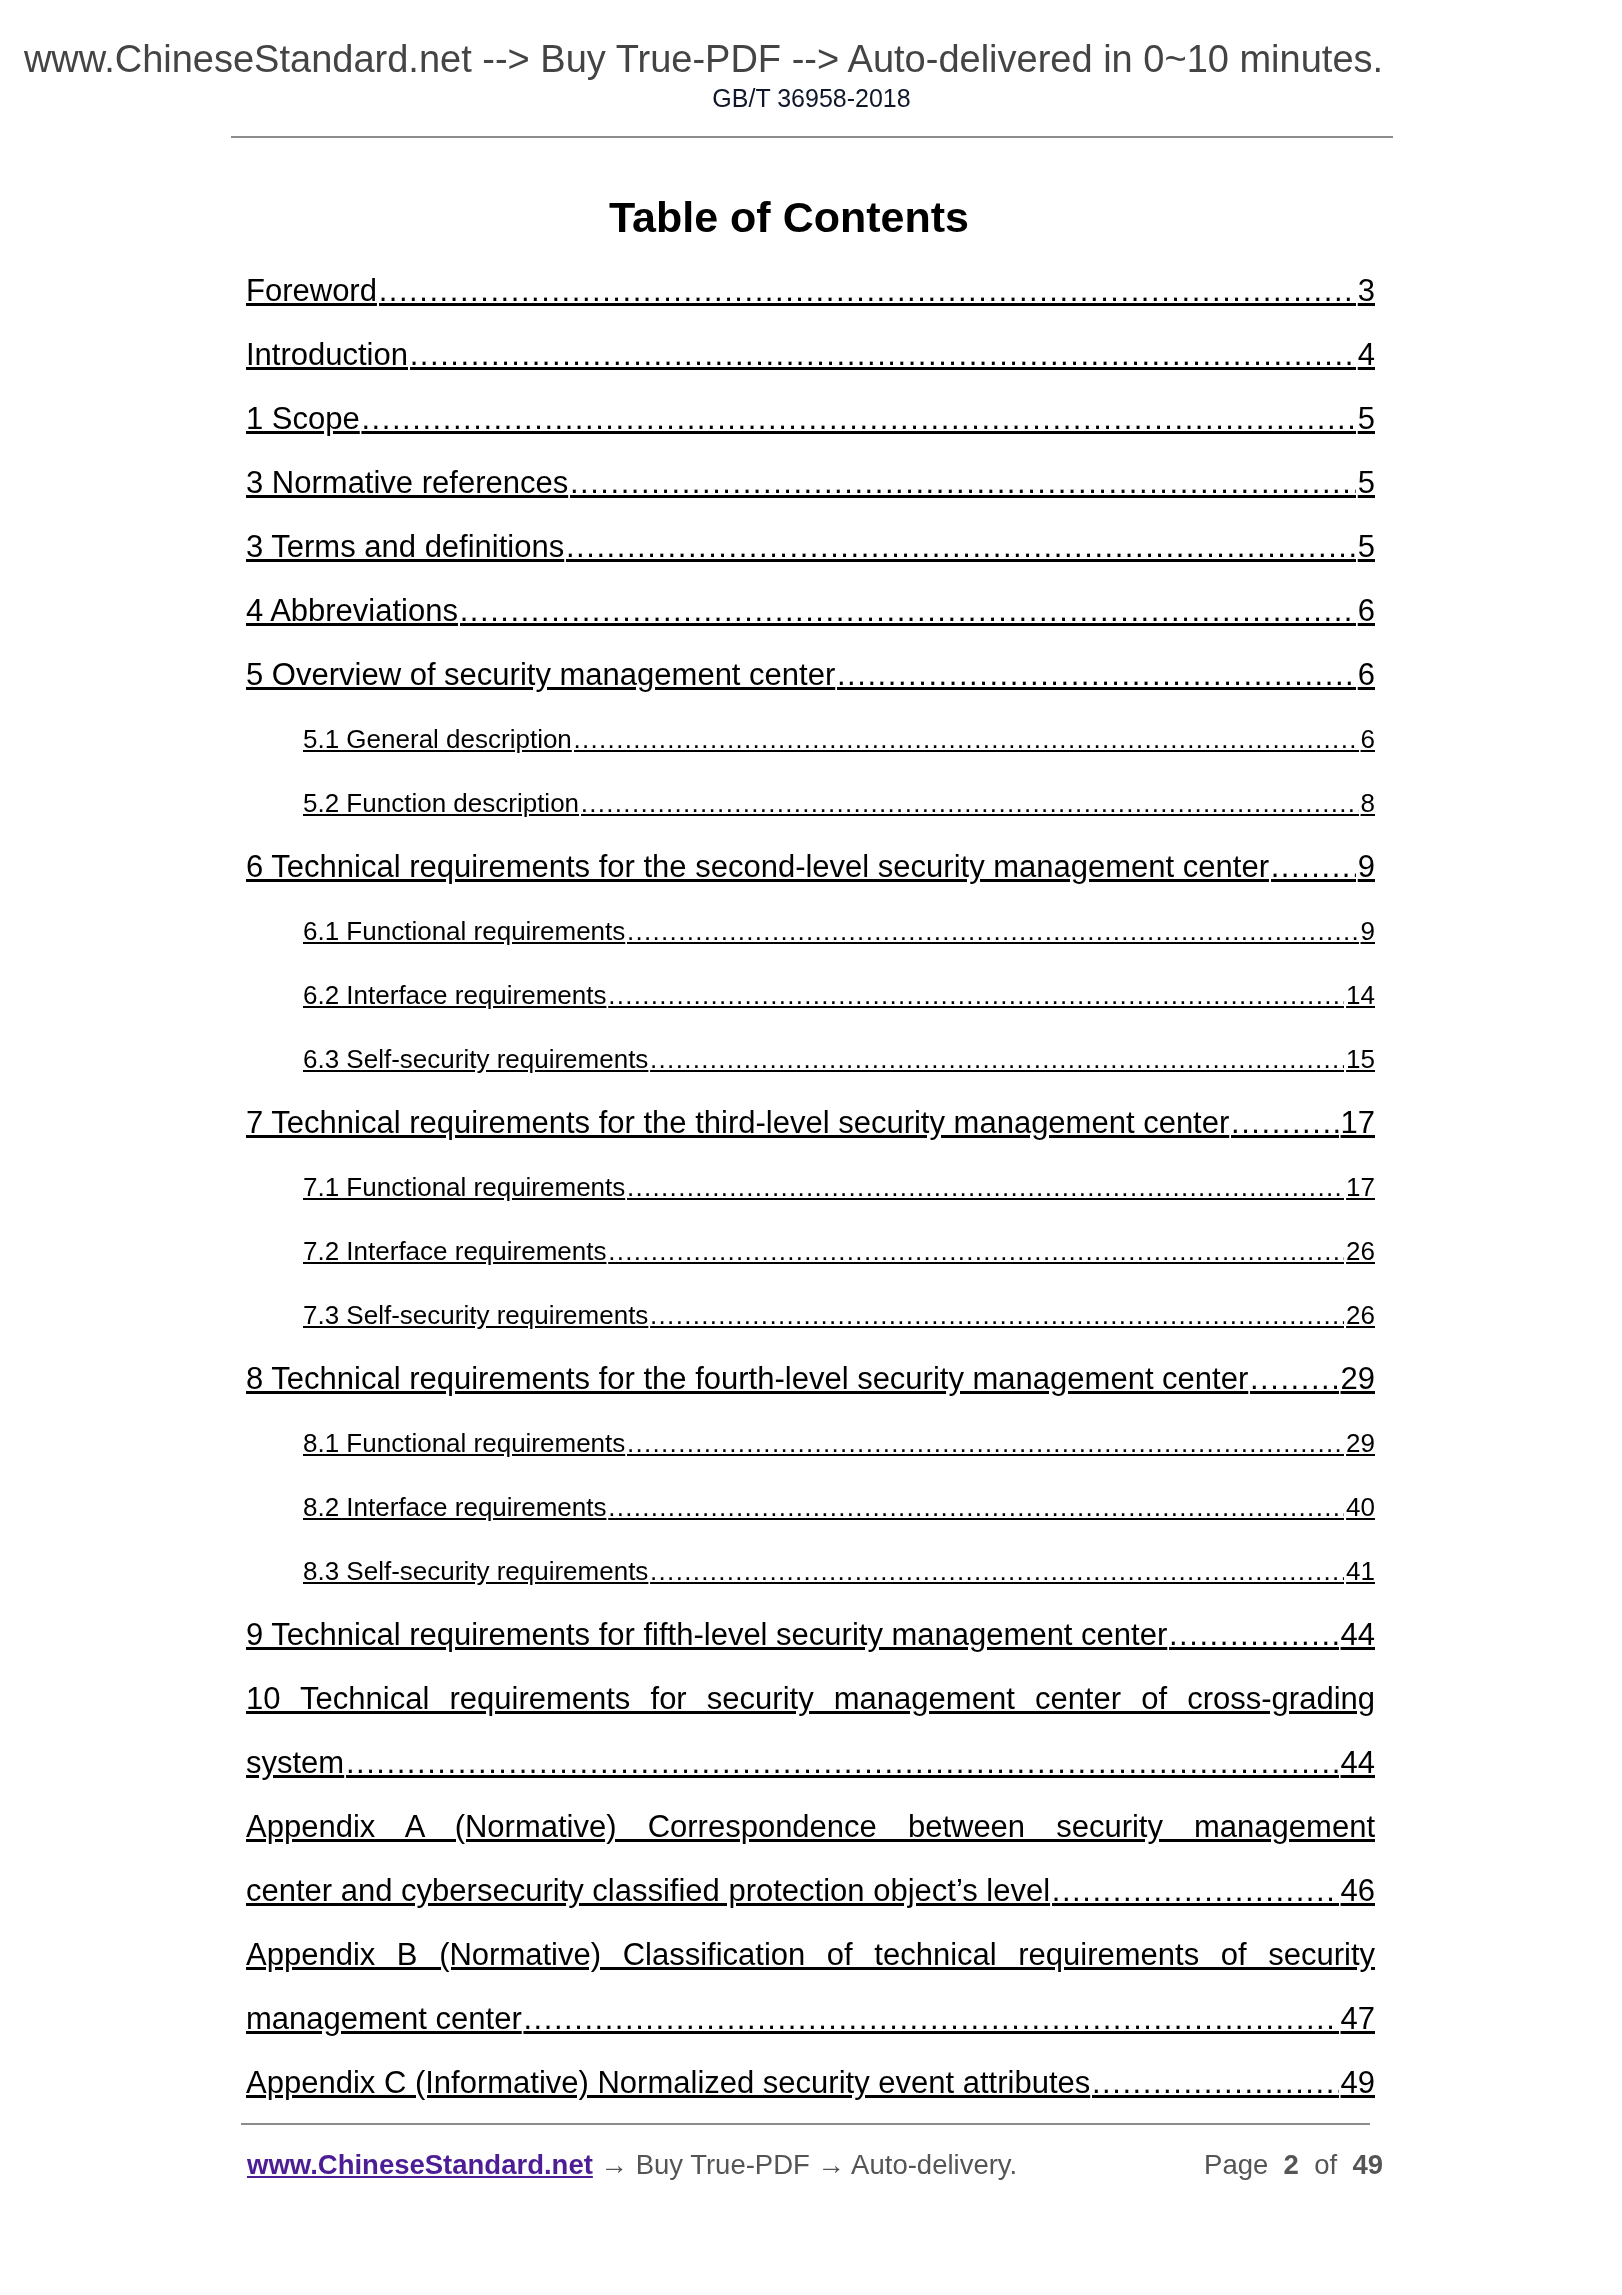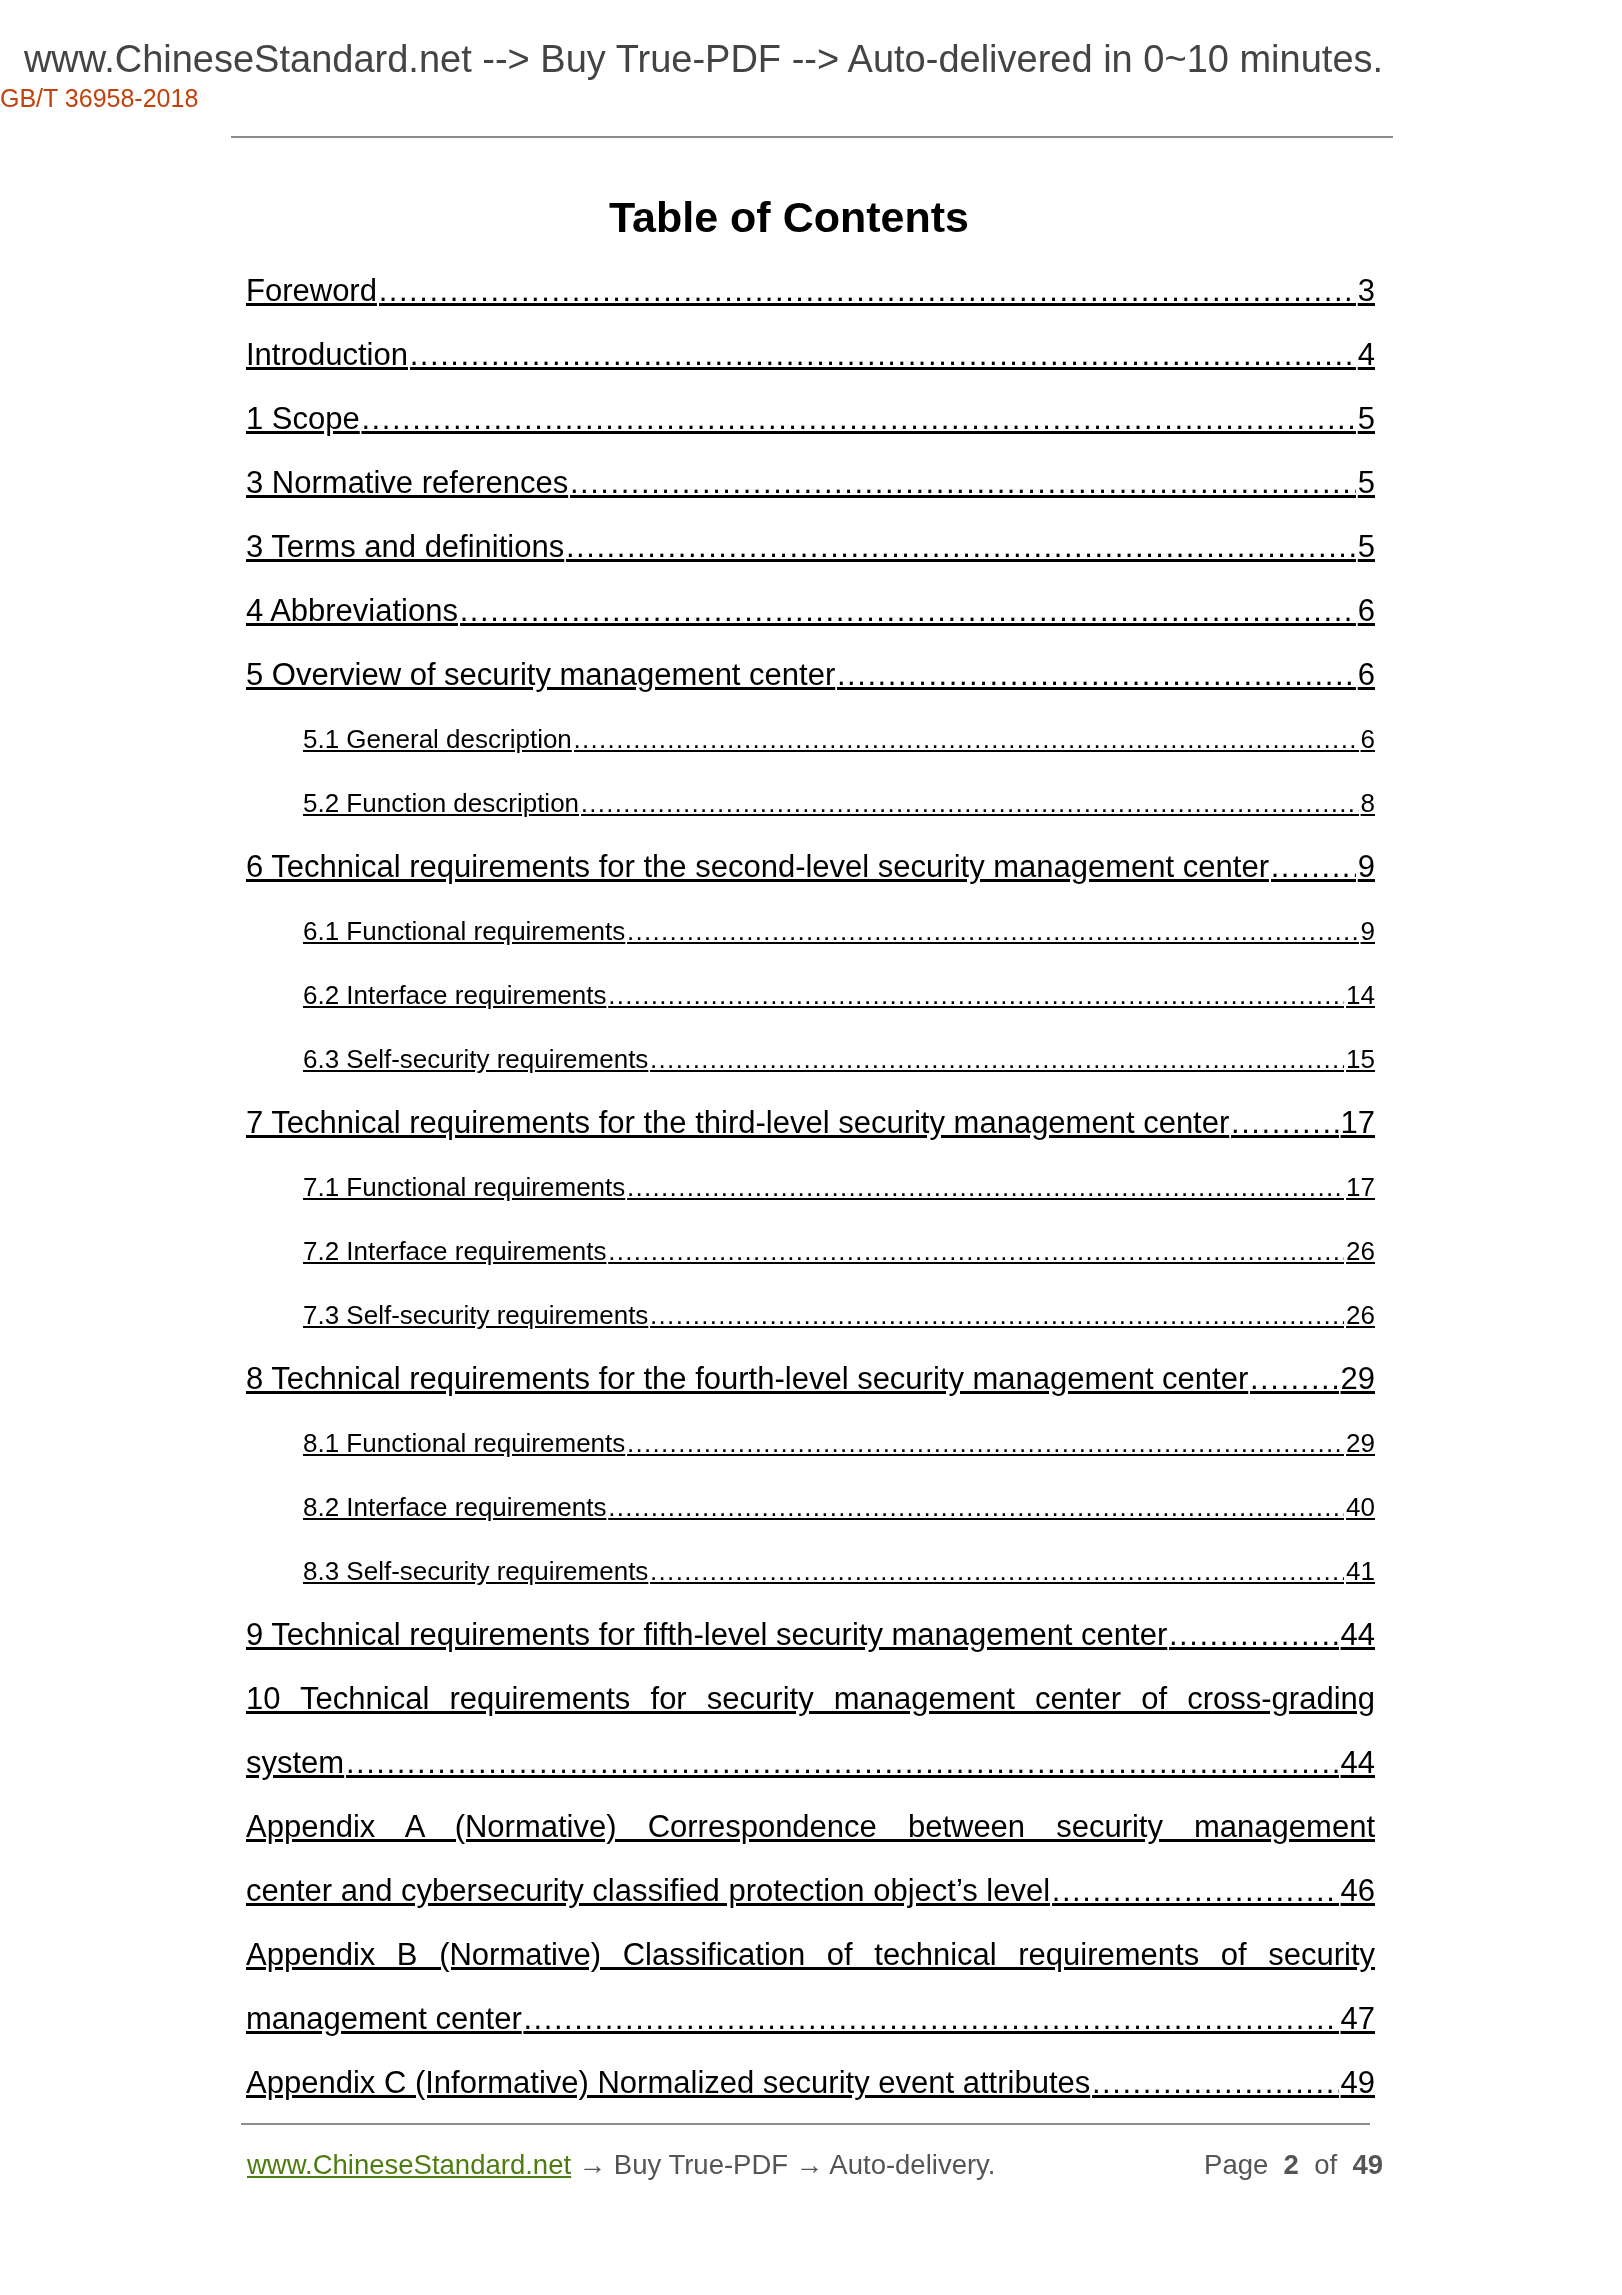--- a/index.html
+++ b/index.html
@@ -1,38 +1,38 @@
 <!DOCTYPE html>
 <html style="font-size:13.3px"><head>
 <meta charset="utf-8">
 <style>
   html, body { margin:0; padding:0; background:#ffffff; }
   body { width:1623px; height:2295px; position:relative; overflow:hidden;
          font-family:"Liberation Sans", sans-serif; color:#000; }
   .hdr-title { position:absolute; left:0; width:1407px; top:38px; height:43px; line-height:43px;
                font-size:38px; text-align:center; color:#444; white-space:nowrap; }
   .hdr-std { position:absolute; left:0; width:1623px; top:83px; height:30px; line-height:30px;
-             font-size:25px; color:#c2410c; }
+             font-size:25px; text-align:center; color:#0f172a; }
   .rule { position:absolute; height:1.7px; background:#8c8c8c; }
   .toc-title { position:absolute; left:0; width:1578px; top:192px; height:50px; line-height:50px;
                font-size:43px; font-weight:bold; text-align:center; }
   .toc { position:absolute; left:246px; width:1129px; top:259px; }
   .row { position:relative; height:64px; line-height:64px; font-size:31px; white-space:nowrap;text-decoration:underline; }
   .row.sub { font-size:26px; padding-left:57px; }
   .entry { display:flex; align-items:baseline; width:100%; }
   .sub .entry { width:calc(100% - 0px); }
   .entry .label { flex:0 0 auto; padding-right:1.7px; }
   .entry .dots { flex:1 1 auto; overflow:hidden; white-space:nowrap; letter-spacing:0.05em; }
   .entry .dots::before { content:"........................................................................................................................................................................................................................................................"; }
   .entry .page { flex:0 0 auto; padding-left:1.7px; }
   .just { display:block; text-align:justify; text-align-last:justify; width:100%; white-space:normal; }
   .ftr-rule { top:2123px; left:241px; width:1129px; }
   .ftr { position:absolute; top:2148px; height:33px; line-height:33px; font-size:27.5px; color:#555; white-space:nowrap; }
   .ftr-left { left:247px; }
-  .ftr-link { text-decoration:underline; color:#4d7c0f; }
+  .ftr-link { text-decoration:underline; color:#4c1d95;font-weight:bold; }
   .ftr-right { left:1195px; width:188px; text-align:right; }
   .ftr-right b { font-weight:bold; }
 </style>
 </head>
 <body>
 
 <div class="hdr-title">www.ChineseStandard.net --&gt; Buy True-PDF --&gt; Auto-delivered in 0~10 minutes.</div>
 <div class="hdr-std">GB/T 36958-2018</div>
 <div class="rule" style="top:136px; left:231px; width:1162px;"></div>
 

